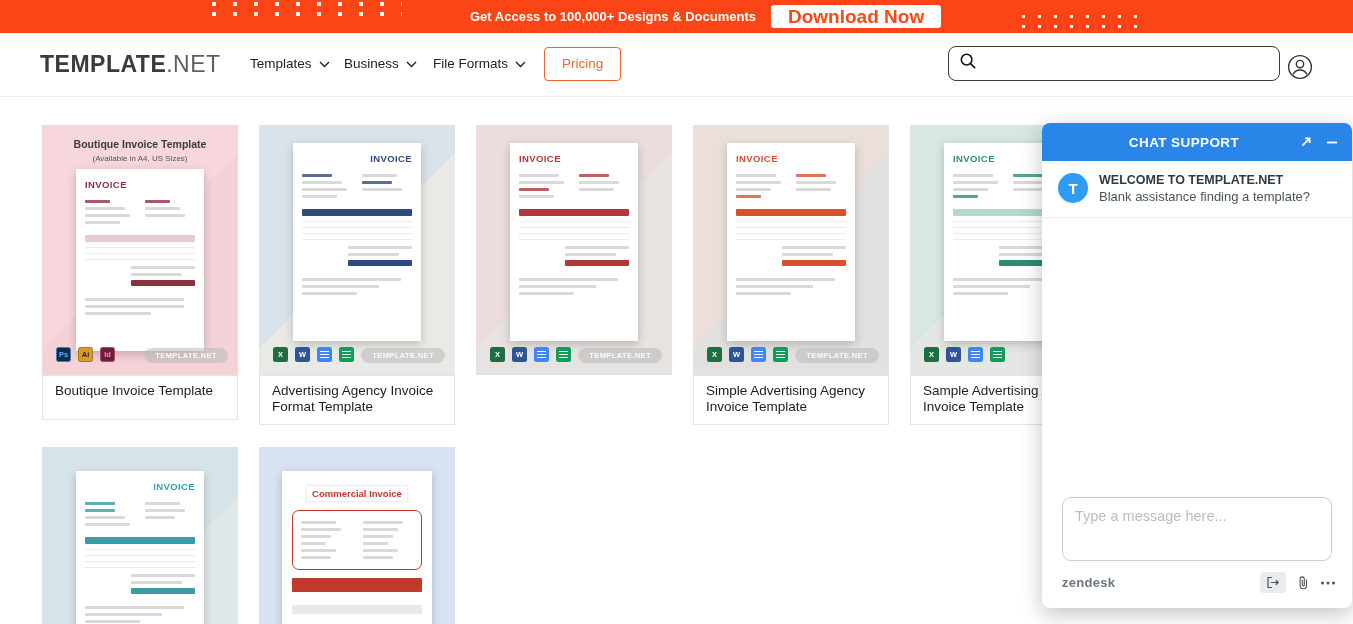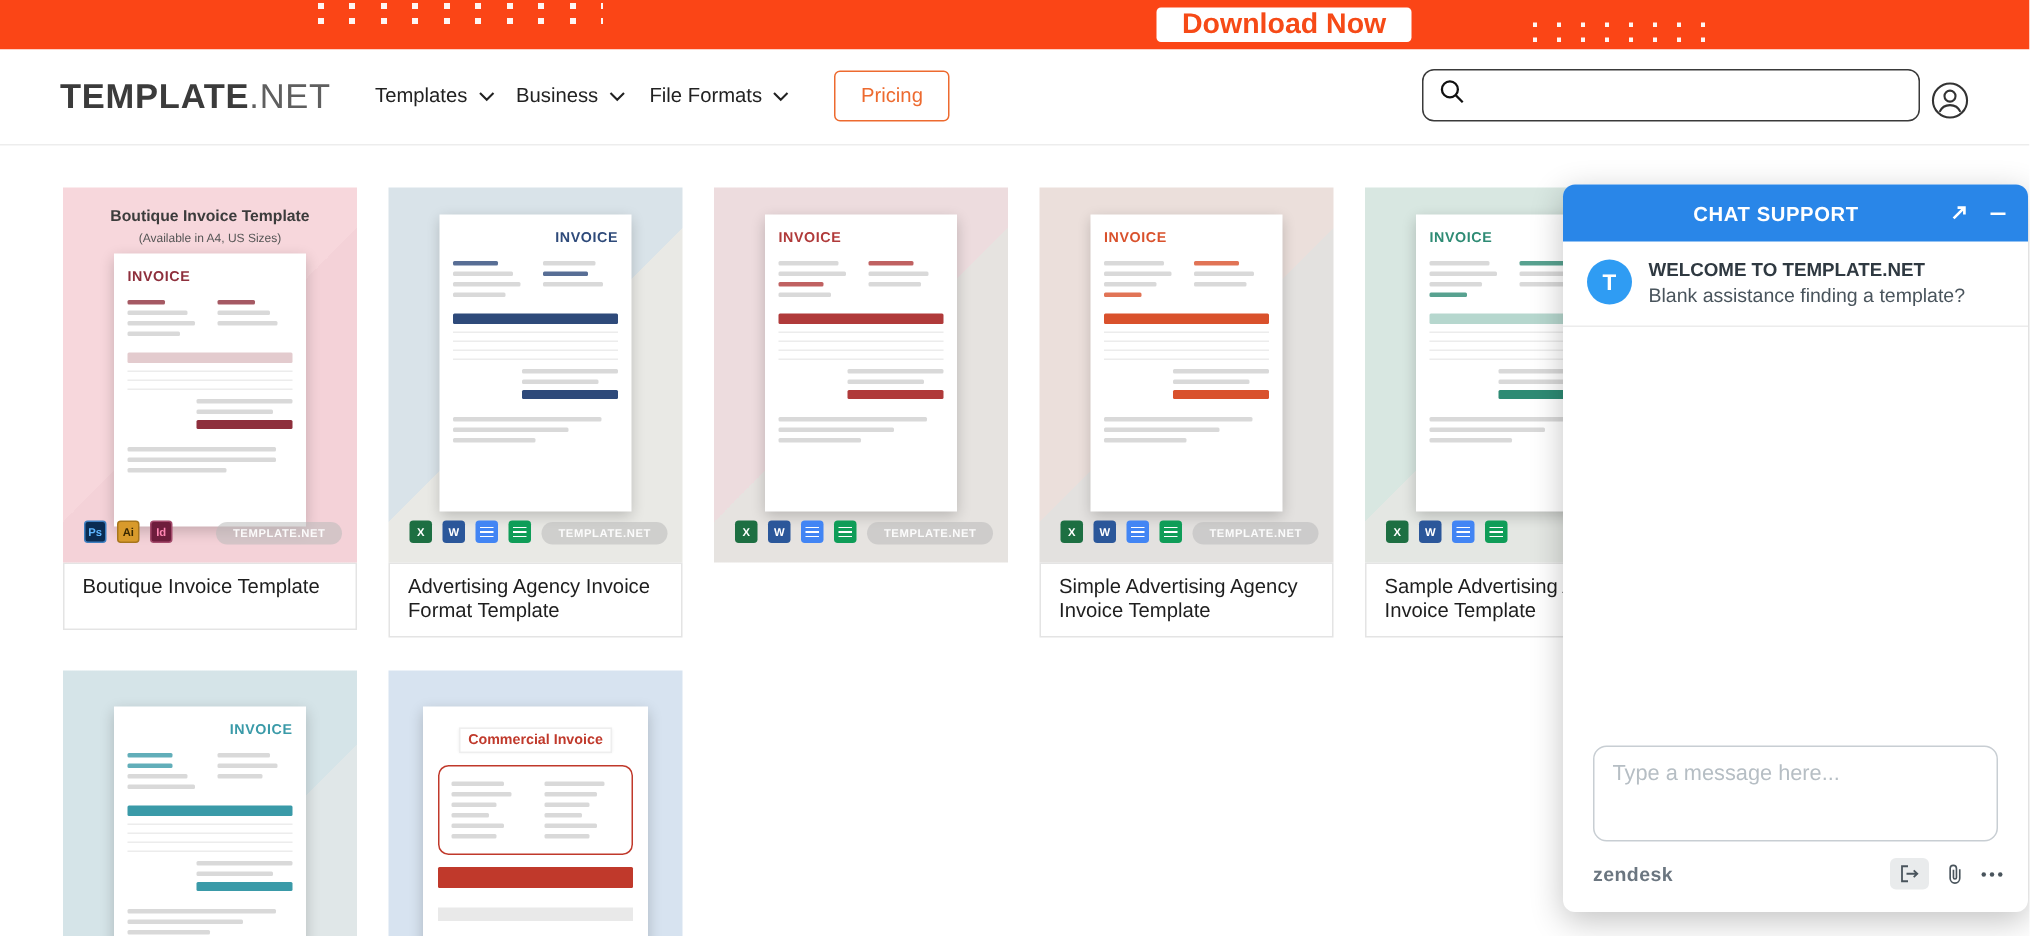--- a/index.html
+++ b/index.html
@@ -120,20 +120,21 @@
   .exit-wrap { background:#e9ebec; border-radius:4px; padding:4px 6px; }
 </style>
 </head>
 <body>
 
 <div class="page">
 
   <div class="banner" style="background: rgb(251, 69, 22);">
     <div class="dots dots-left"></div>
     <div class="dots dots-right"></div>
+    <div class="banner-text">Get Access to 100,000+ Designs &amp; Documents</div>
     <button class="banner-btn">Download Now</button>
   </div>
 
   <div class="header">
     <div class="logo">
       <b>TEMPLATE</b><span>.NET</span>
     </div>
     <div class="nav-item nav-1">
       <span>Templates</span>
       <span><svg width="11" height="7" viewBox="0 0 11 7">
@@ -145,21 +146,21 @@
       <span><svg width="11" height="7" viewBox="0 0 11 7">
             <polyline points="1,1 5.5,5.5 10,1" stroke="#222" stroke-width="1.4" fill="none"></polyline>
           </svg></span>
     </div>
     <div class="nav-item nav-3">
       <span>File Formats</span>
       <span><svg width="11" height="7" viewBox="0 0 11 7">
             <polyline points="1,1 5.5,5.5 10,1" stroke="#222" stroke-width="1.4" fill="none"></polyline>
           </svg></span>
     </div>
-    <button class="pricing-btn" style="color: rgb(237, 106, 47); border-color: rgb(237, 106, 47); margin-left: 12px;">Pricing</button>
+    <button class="pricing-btn" style="color: rgb(237, 106, 47); border-color: rgb(237, 106, 47);">Pricing</button>
     <div class="search-box">
       <span><svg width="19" height="19" viewBox="0 0 20 20">
             <circle cx="8" cy="8" r="5.6" stroke="#111" fill="none" stroke-width="1.6"></circle>
             <line x1="12.2" y1="12.2" x2="17" y2="17" stroke="#111" stroke-width="1.6"></line>
           </svg></span>
       <input placeholder="" style="">
     </div>
     <div class="account">
       <svg width="26" height="26" viewBox="0 0 24 24" fill="none" stroke="#333" stroke-width="1.3">
         <circle cx="12" cy="12" r="10.5"></circle>

